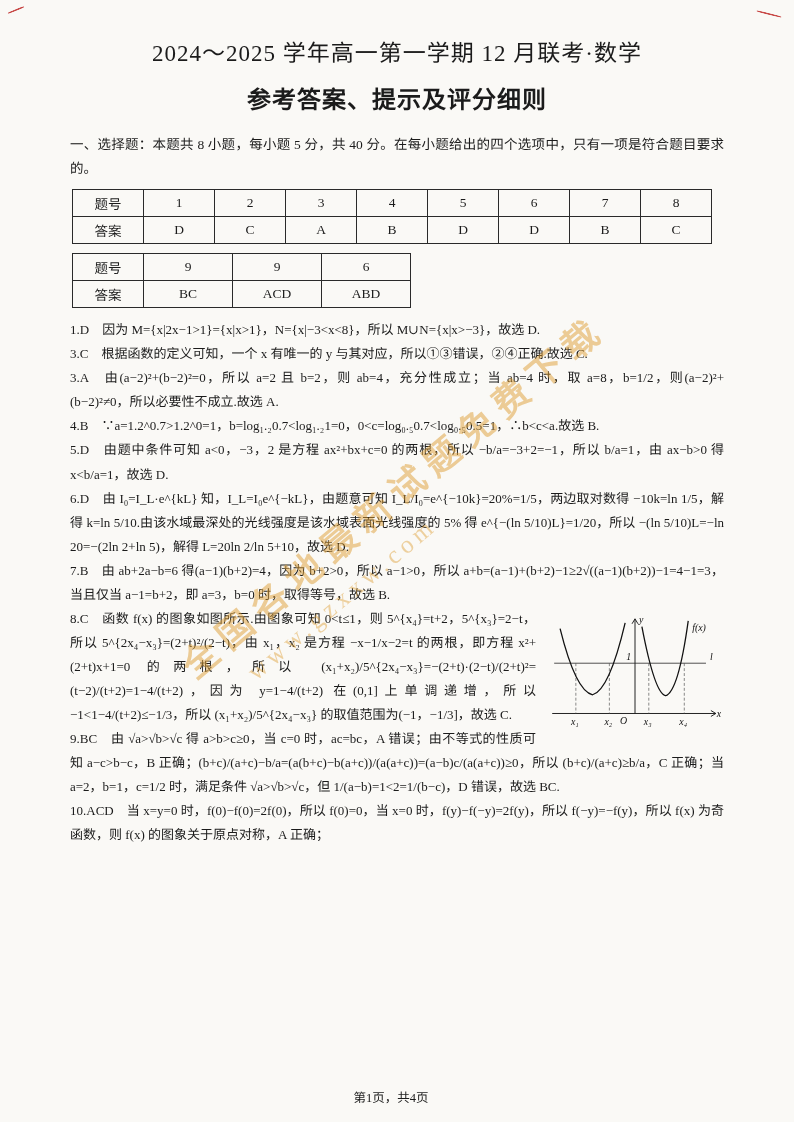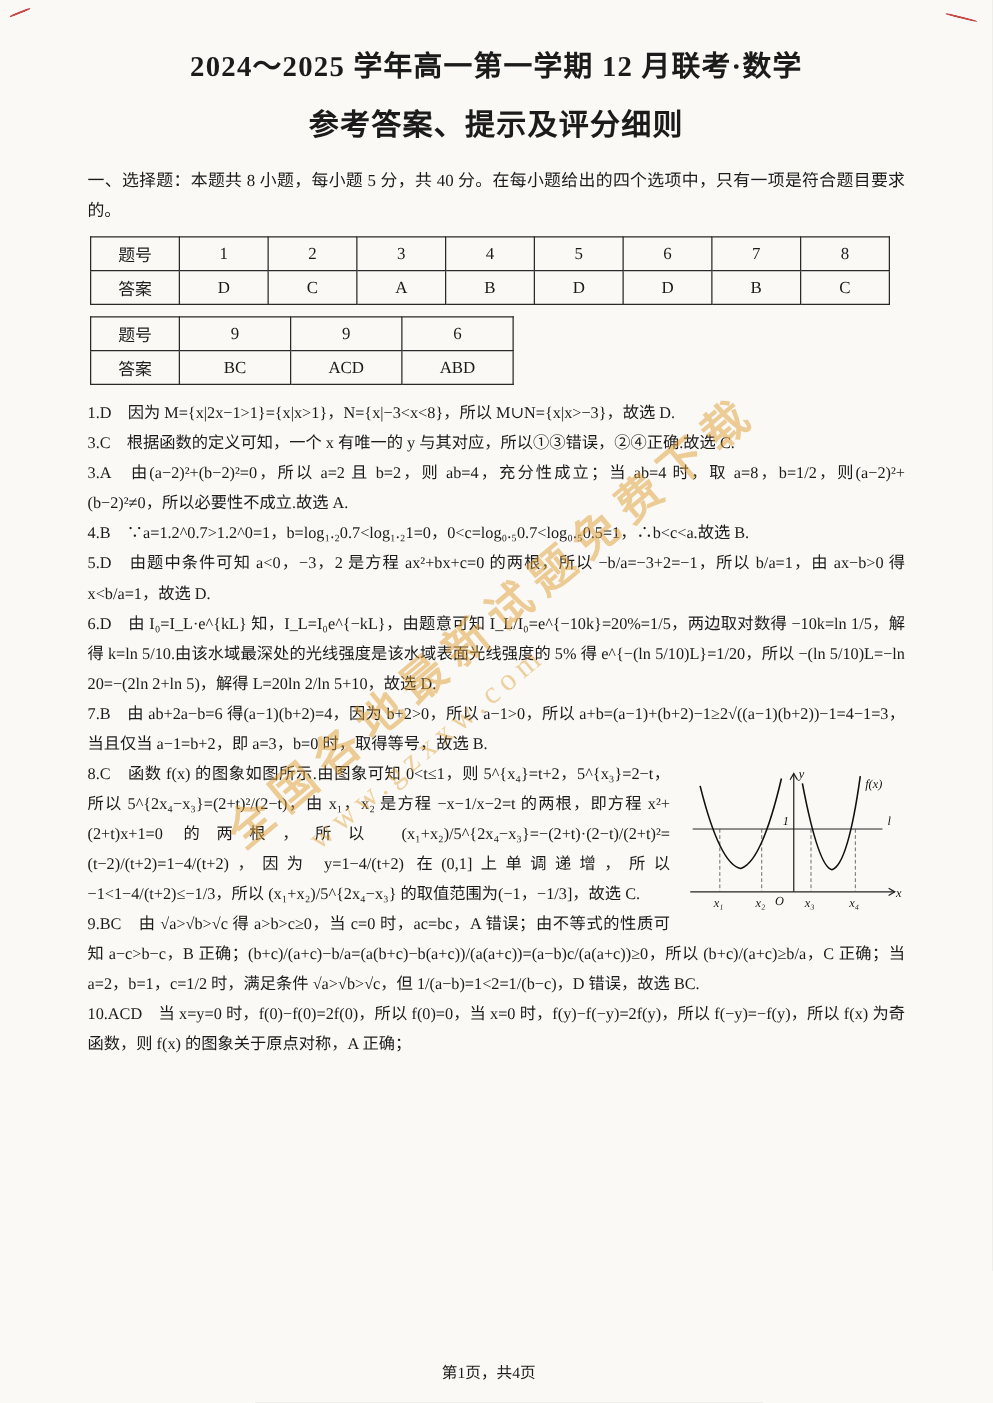--- a/index.html
+++ b/index.html
@@ -2,21 +2,21 @@
 <html lang="zh-CN"><head>
 <meta charset="utf-8">
 <style>
   html,body{margin:0;padding:0;background:#e8e6e2;}
   .page{
     position:relative;width:794px;height:1122px;margin:0 auto;
     background:#faf9f6;color:#1b1b1b;overflow:hidden;
     font-family:"Liberation Serif","DejaVu Serif",serif;
   }
   .content{padding:0 70px;position:relative;z-index:2;}
-  .title{padding-top:34px;text-align:center;font-size:23px;font-weight:700;letter-spacing:1px;}
+  .title{padding-top:34px;text-align:center;font-size:23px;font-weight:400;letter-spacing:1px;}
   .subtitle{text-align:center;font-size:24px;font-weight:700;margin-top:12px;letter-spacing:1px;}
   .sec-heading{font-weight:400;font-size:13.5px;line-height:1.75;margin-top:18px;text-align:justify;}
   table.answers{border-collapse:collapse;margin:9px 0 0 2px;}
   table.answers td{border:1.4px solid #2a2a2a;text-align:center;font-size:13.5px;padding:3px 0;background:transparent;}
   table.t1 td{width:70px;}
   table.t2 td.lab{width:70px;}
   table.t2 td.val{width:88px;}
   .expl-list{margin-top:10px;}
   .expl{font-size:13px;line-height:1.85;text-align:justify;margin:0;}
   .figure{float:right;width:178px;height:138px;margin:2px 0 2px 10px;}

